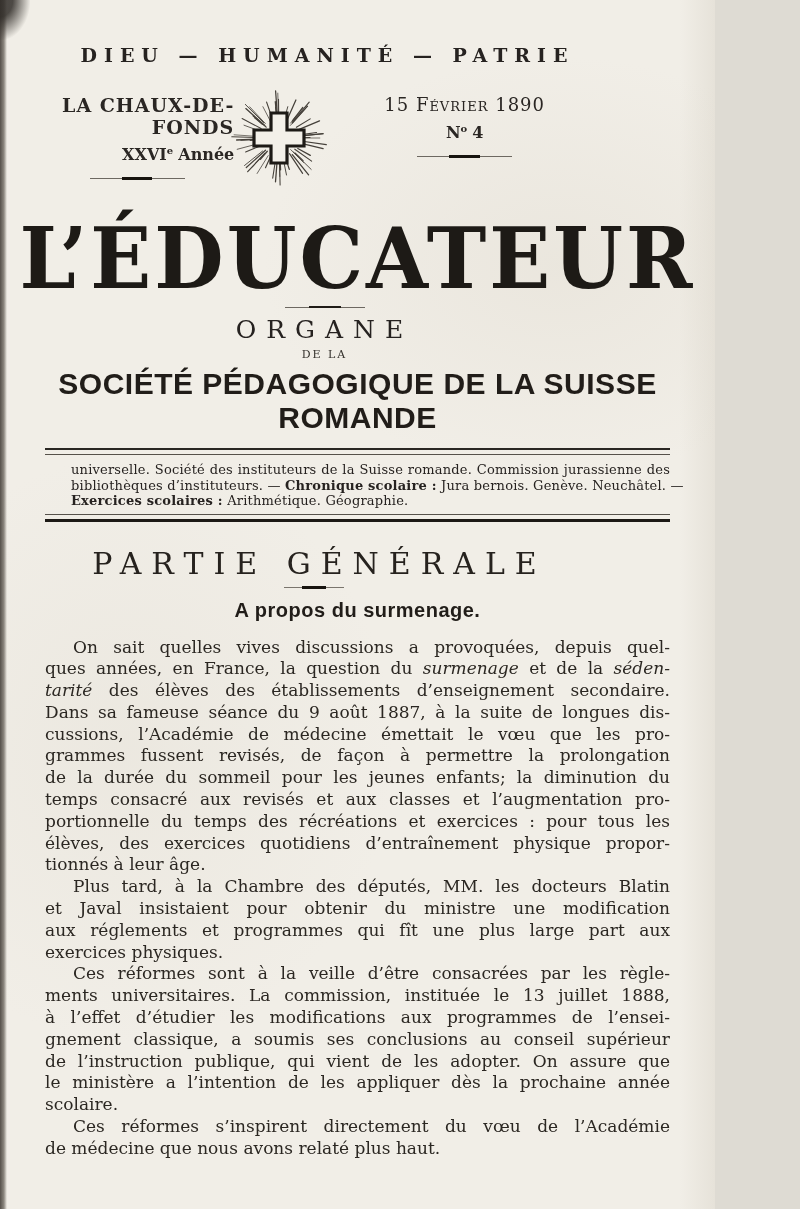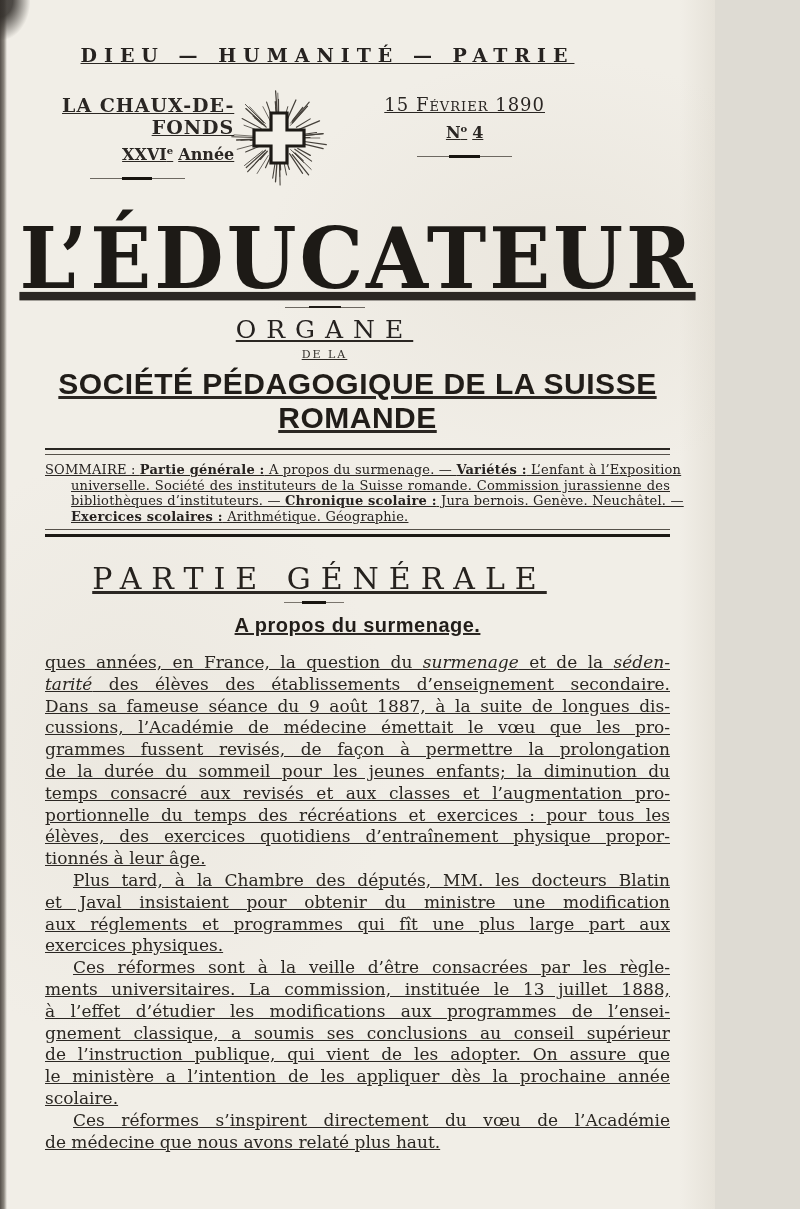--- a/index.html
+++ b/index.html
@@ -8,21 +8,20 @@
     width:715px;height:1209px;
     margin:0;
     background:
       radial-gradient(ellipse 420px 300px at 78% 22%, rgba(222,216,204,.35), transparent 70%),
       radial-gradient(ellipse 380px 420px at 18% 62%, rgba(223,218,207,.30), transparent 70%),
       linear-gradient(to left, #e6e2d9 0px, rgba(230,226,217,0) 35px),
       #f1eee7;
     overflow:hidden;
     color:#2b2723;
     font-family:"DejaVu Serif","Liberation Serif",serif;
-    text-decoration:underline;
   }
   .scan-edge-left{
     position:absolute;left:0;top:0;bottom:0;width:7px;
     background:linear-gradient(to right,#55504a,#8b867e 55%,rgba(139,134,126,0));
   }
   .scan-corner{
     position:absolute;left:0;top:0;width:30px;height:40px;
     background:radial-gradient(ellipse at top left,rgba(48,44,40,.85) 30%,rgba(48,44,40,0) 72%);
   }
 
@@ -186,32 +185,32 @@
   </div>
 
   <div class="journal-title">L’ÉDUCATEUR</div>
   <div class="title-rule"></div>
   <div class="organe">ORGANE</div>
   <div class="dela">DE LA</div>
   <div class="societe">SOCIÉTÉ PÉDAGOGIQUE DE LA SUISSE ROMANDE</div>
 
   <div class="rule-a"></div>
   <div class="sommaire">
-      <div class="s-line first">SOMMAIRE : <b>Partie générale :</b> A propos du surmenage. — <b>Variétés :</b> L’enfant à l’Exposition</div>
       <div class="s-line">universelle. Société des instituteurs de la Suisse romande. Commission jurassienne des</div>
       <div class="s-line">bibliothèques d’instituteurs. — <b>Chronique scolaire :</b> Jura bernois. Genève. Neuchâtel. —</div>
       <div class="s-line last"><b>Exercices scolaires :</b> Arithmétique. Géographie.</div>
     </div>
   <div class="rule-b"></div>
 
   <h2 class="partie" style="margin-bottom:0">PARTIE GÉNÉRALE</h2>
   <div class="partie-rule"></div>
   <h3 class="article-title" style="margin-bottom:15px">A propos du surmenage.</h3>
 
   <div class="body-text">
+      <div class="line first">On sait quelles vives discussions a provoquées, depuis quel-</div>
       <div class="line">ques années, en France, la question du <i>surmenage</i> et de la <i>séden-</i></div>
       <div class="line"><i>tarité</i> des élèves des établissements d’enseignement secondaire.</div>
       <div class="line">Dans sa fameuse séance du 9 août 1887, à la suite de longues dis-</div>
       <div class="line">cussions, l’Académie de médecine émettait le vœu que les pro-</div>
       <div class="line">grammes fussent revisés, de façon à permettre la prolongation</div>
       <div class="line">de la durée du sommeil pour les jeunes enfants; la diminution du</div>
       <div class="line">temps consacré aux revisés et aux classes et l’augmentation pro-</div>
       <div class="line">portionnelle du temps des récréations et exercices : pour tous les</div>
       <div class="line">élèves, des exercices quotidiens d’entraînement physique propor-</div>
       <div class="line para-end">tionnés à leur âge.</div>

